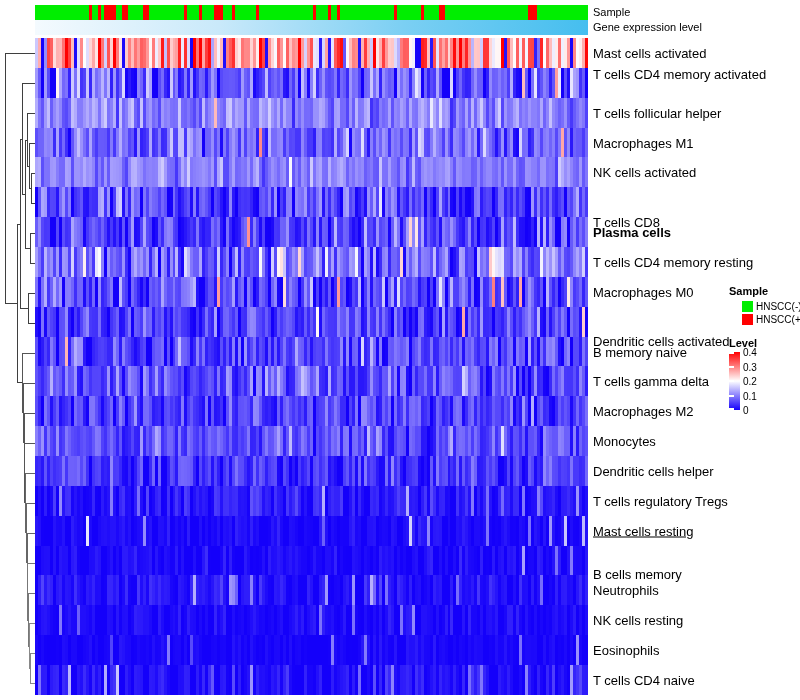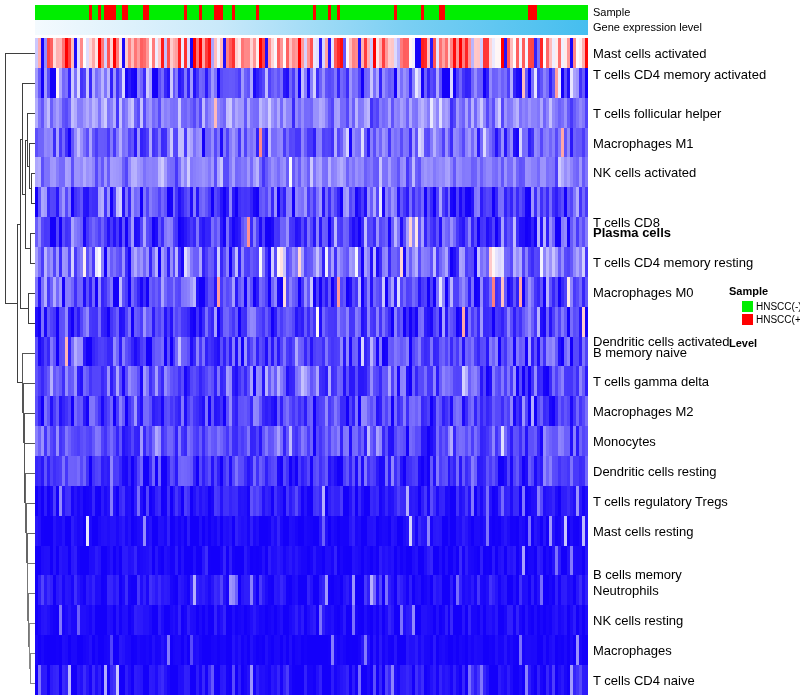--- a/index.html
+++ b/index.html
@@ -97,38 +97,51 @@
       <div class="row-label" style="top: 172.386px;">NK cells activated</div>
       <div class="row-label" style="top: 202.25px; margin-top: 20px;">T cells CD8</div>
       <div class="row-label" style="top: 232.114px; font-weight: bold;">Plasma cells</div>
       <div class="row-label" style="top: 261.977px;">T cells CD4 memory resting</div>
       <div class="row-label" style="top: 291.841px;">Macrophages M0</div>
       <div class="row-label" style="top: 321.705px; margin-top: 19px;">Dendritic cells activated</div>
       <div class="row-label" style="top: 351.568px;">B memory naive</div>
       <div class="row-label" style="top: 381.432px;">T cells gamma delta</div>
       <div class="row-label" style="top: 411.295px;">Macrophages M2</div>
       <div class="row-label" style="top: 441.159px;">Monocytes</div>
-      <div class="row-label" style="top: 471.023px;">Dendritic cells resting</div>
+      <div class="row-label" style="top: 471.023px;">Dendritic cells helper</div>
       <div class="row-label" style="top: 500.886px;">T cells regulatory  Tregs</div>
-      <div class="row-label" style="top: 530.75px;">Mast cells resting</div>
+      <div class="row-label" style="top: 530.75px; text-decoration: underline;">Mast cells resting</div>
       <div class="row-label" style="top: 574px;">B cells memory</div>
       <div class="row-label" style="top: 590.477px; text-align: right;">Neutrophils</div>
       <div class="row-label" style="top: 620.341px;">NK cells resting</div>
-      <div class="row-label" style="top: 650.205px;">Macrophages</div>
+      <div class="row-label" style="top: 650.205px;">Eosinophils</div>
       <div class="row-label" style="top: 680.068px;">T cells CD4 naive</div>
     </div>
 
   <div id="legend">
     <div class="lg-title">Sample</div>
     <div class="lg-entry">
       <span class="lg-swatch" style="background:#00EE00;"></span>
       <span class="lg-entry-label">HNSCC(-)</span>
     </div>
     <div class="lg-entry">
       <span class="lg-swatch" style="background:#FF0000;"></span>
       <span class="lg-entry-label">HNSCC(+)</span>
     </div>
     <div id="level-block">
       <div class="lg-title">Level</div>
+      <div id="level-bar-wrap">
+        <div id="level-bar" style="background: linear-gradient(rgb(255, 0, 0) 0%, rgb(255, 255, 255) 50%, rgb(20, 0, 250) 100%);"></div>
+      <div class="lv-tick-dash" style="top: 0px;"></div>
+          <div class="lv-tick-label" style="top: 0px;">0.4</div>
+          <div class="lv-tick-dash" style="top: 13.5px;"></div>
+          <div class="lv-tick-label" style="top: 14.5px;">0.3</div>
+          <div class="lv-tick-dash" style="top: 28px;"></div>
+          <div class="lv-tick-label" style="top: 29px;">0.2</div>
+          <div class="lv-tick-dash" style="top: 42.5px;"></div>
+          <div class="lv-tick-label" style="top: 43.5px;">0.1</div>
+          <div class="lv-tick-dash" style="top: 56px;"></div>
+          <div class="lv-tick-label" style="top: 58px;">0</div>
+        </div>
     </div>
   </div>
 
 </div>
 
 </body></html>

